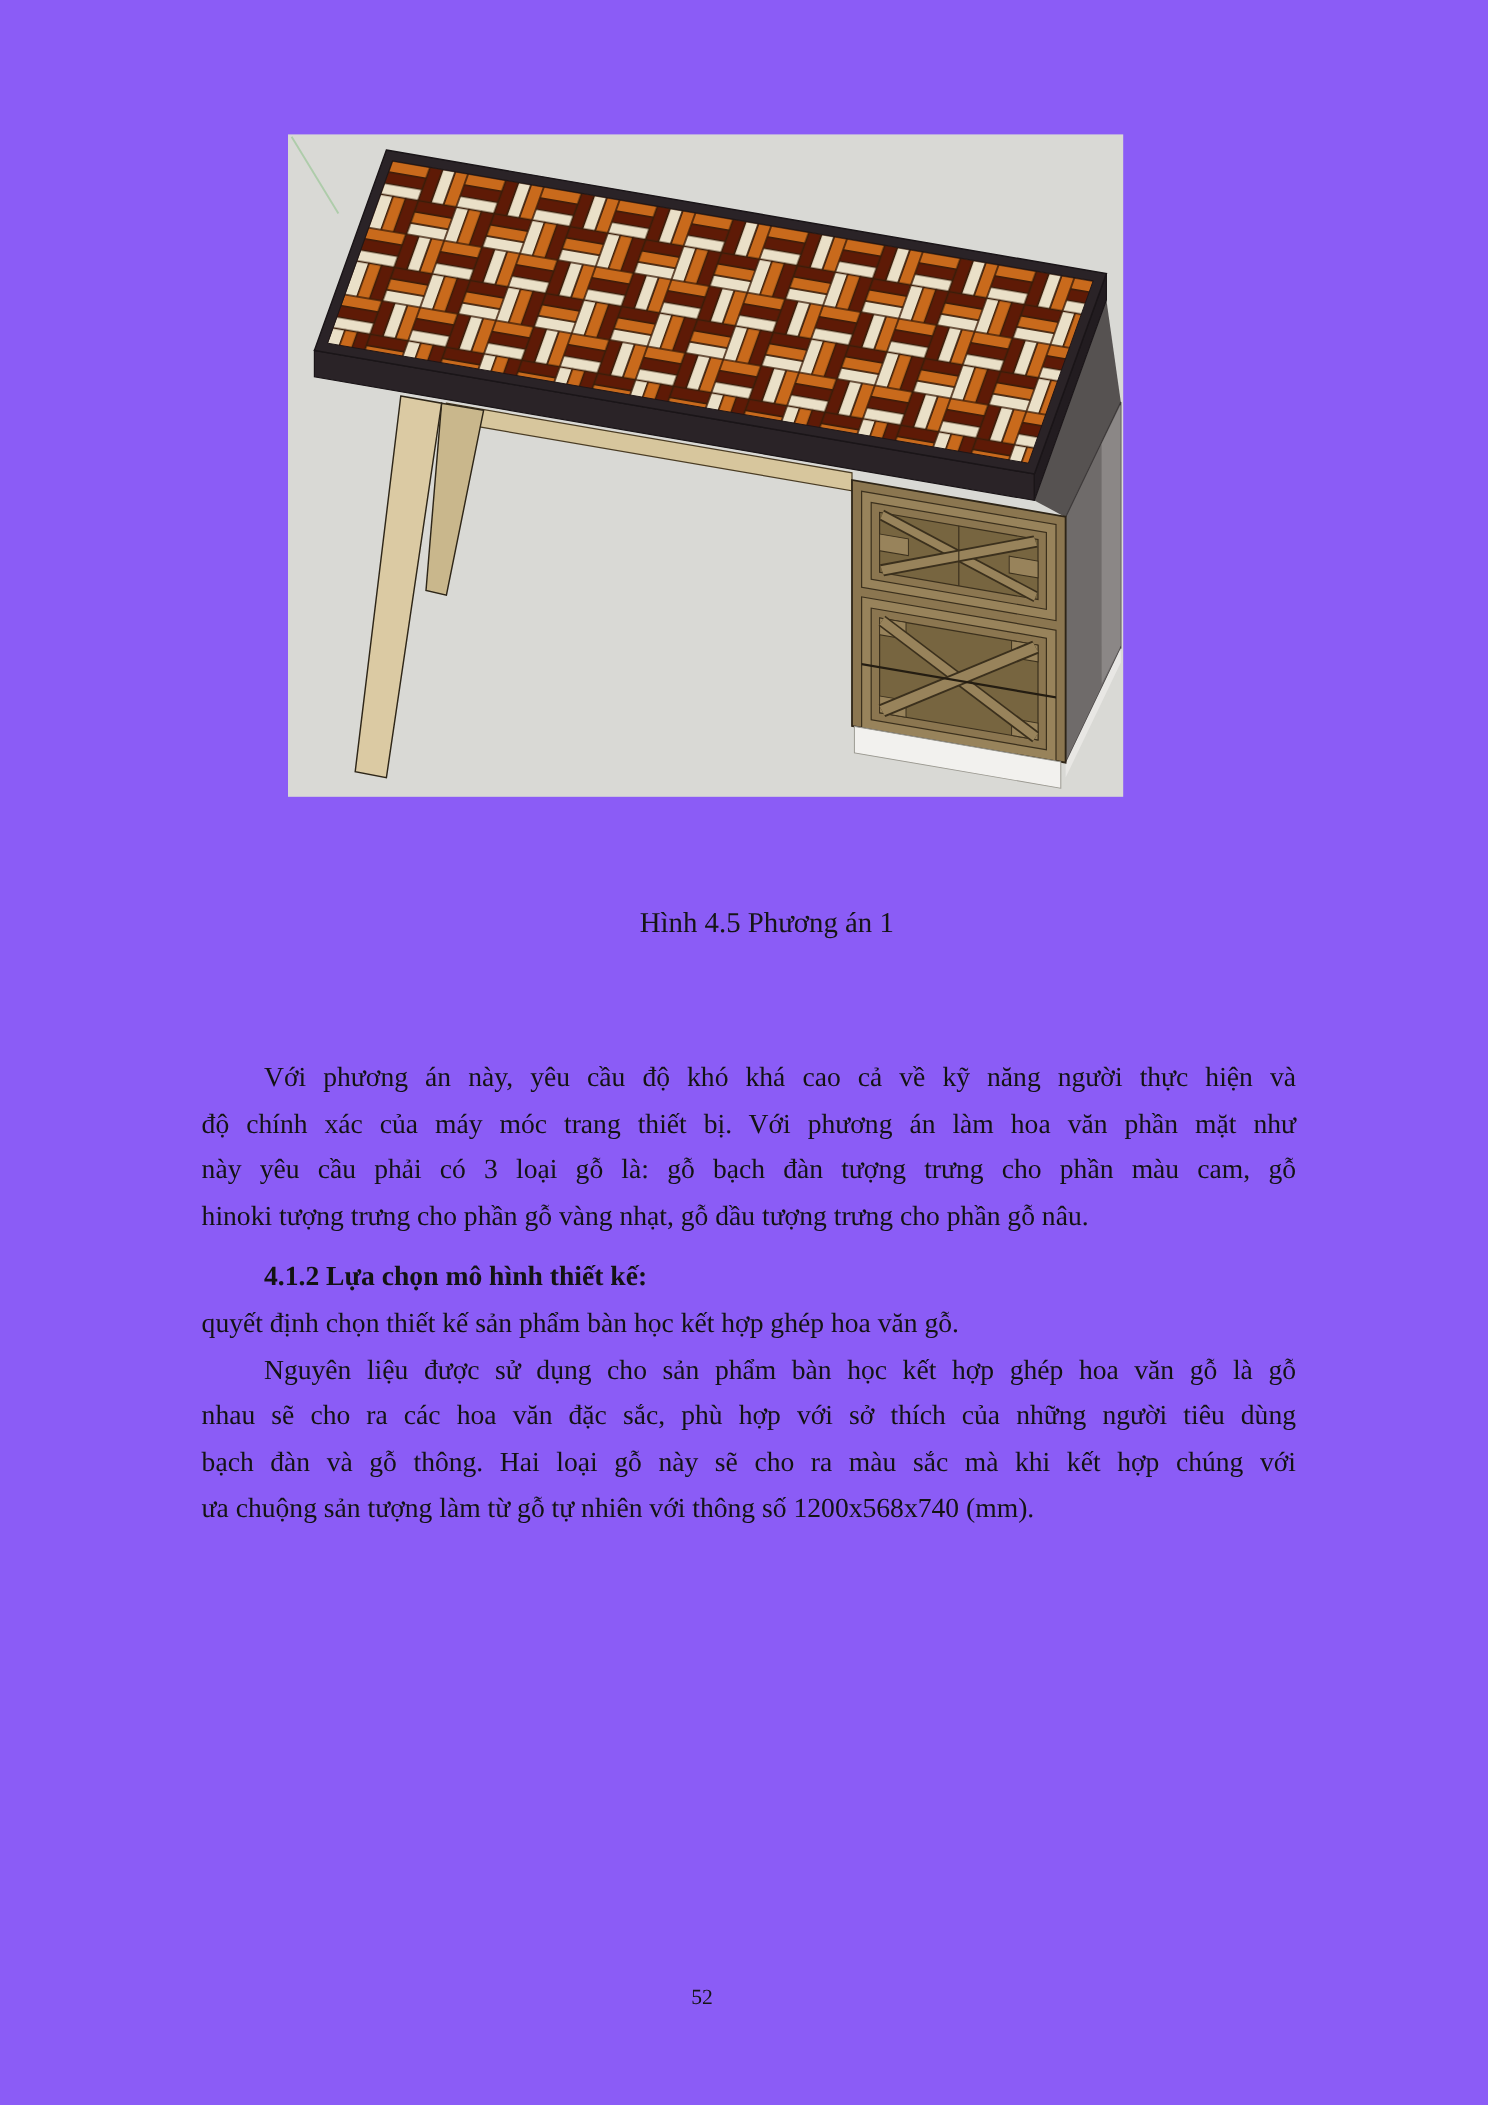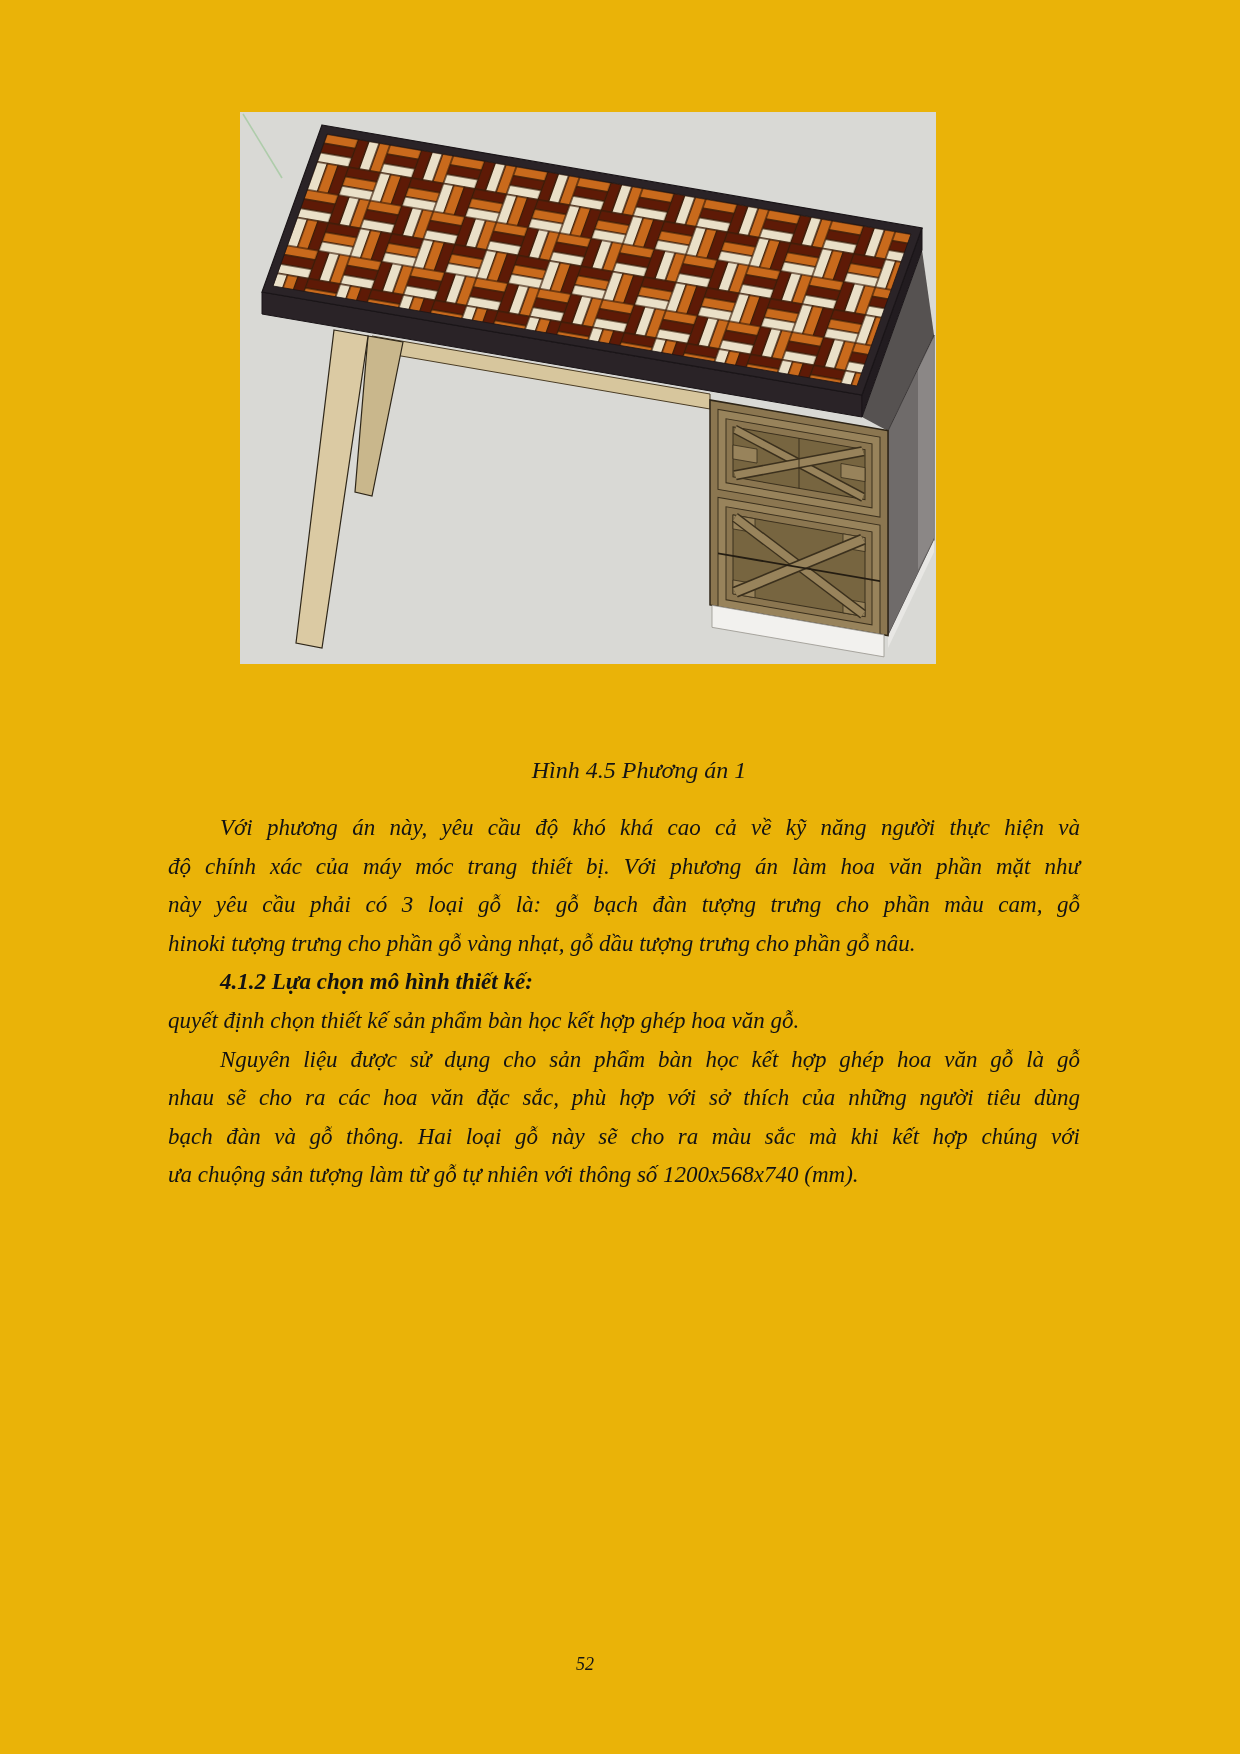--- a/index.html
+++ b/index.html
@@ -1,42 +1,41 @@
 <!DOCTYPE html>
 <html><head>
 <meta charset="utf-8">
 <style>
   html,body{margin:0;padding:0;background:#777;}
   .page{
     position:relative;
     width:1240px;height:1754px;
     margin:0 auto;
-    background:#eab308;
+    background:#8b5cf6;
     font-family:"Liberation Serif", serif;
     color:#111;
     overflow:hidden;
-    font-style:italic;
   }
   .figure-wrap{
     position:absolute;left:222px;top:100px;width:718px;height:566px;
   }
   .caption{
     position:absolute;left:172px;top:755px;width:934px;
     text-align:center;font-size:24px;line-height:30px;color:#151515;
   }
   .text-block{
-    position:absolute;left:168px;top:809px;width:912px;
+    position:absolute;left:168px;top:879px;width:912px;
   }
   .tline{
     font-size:23px;line-height:38.6px;
     text-align:justify;white-space:normal;color:#131313;
   }
   .tline.just{ text-align-last:justify; }
   .tline.indent{ padding-left:52px; }
-  .tline.heading{ font-weight:bold; }
+  .tline.heading{ font-weight:bold;margin-top:12px; }
   .page-number{
     position:absolute;left:168px;top:1654px;width:834px;
     text-align:center;font-size:18px;color:#151515;
   }
 </style>
 </head>
 <body>
 
 <div class="page">
 

